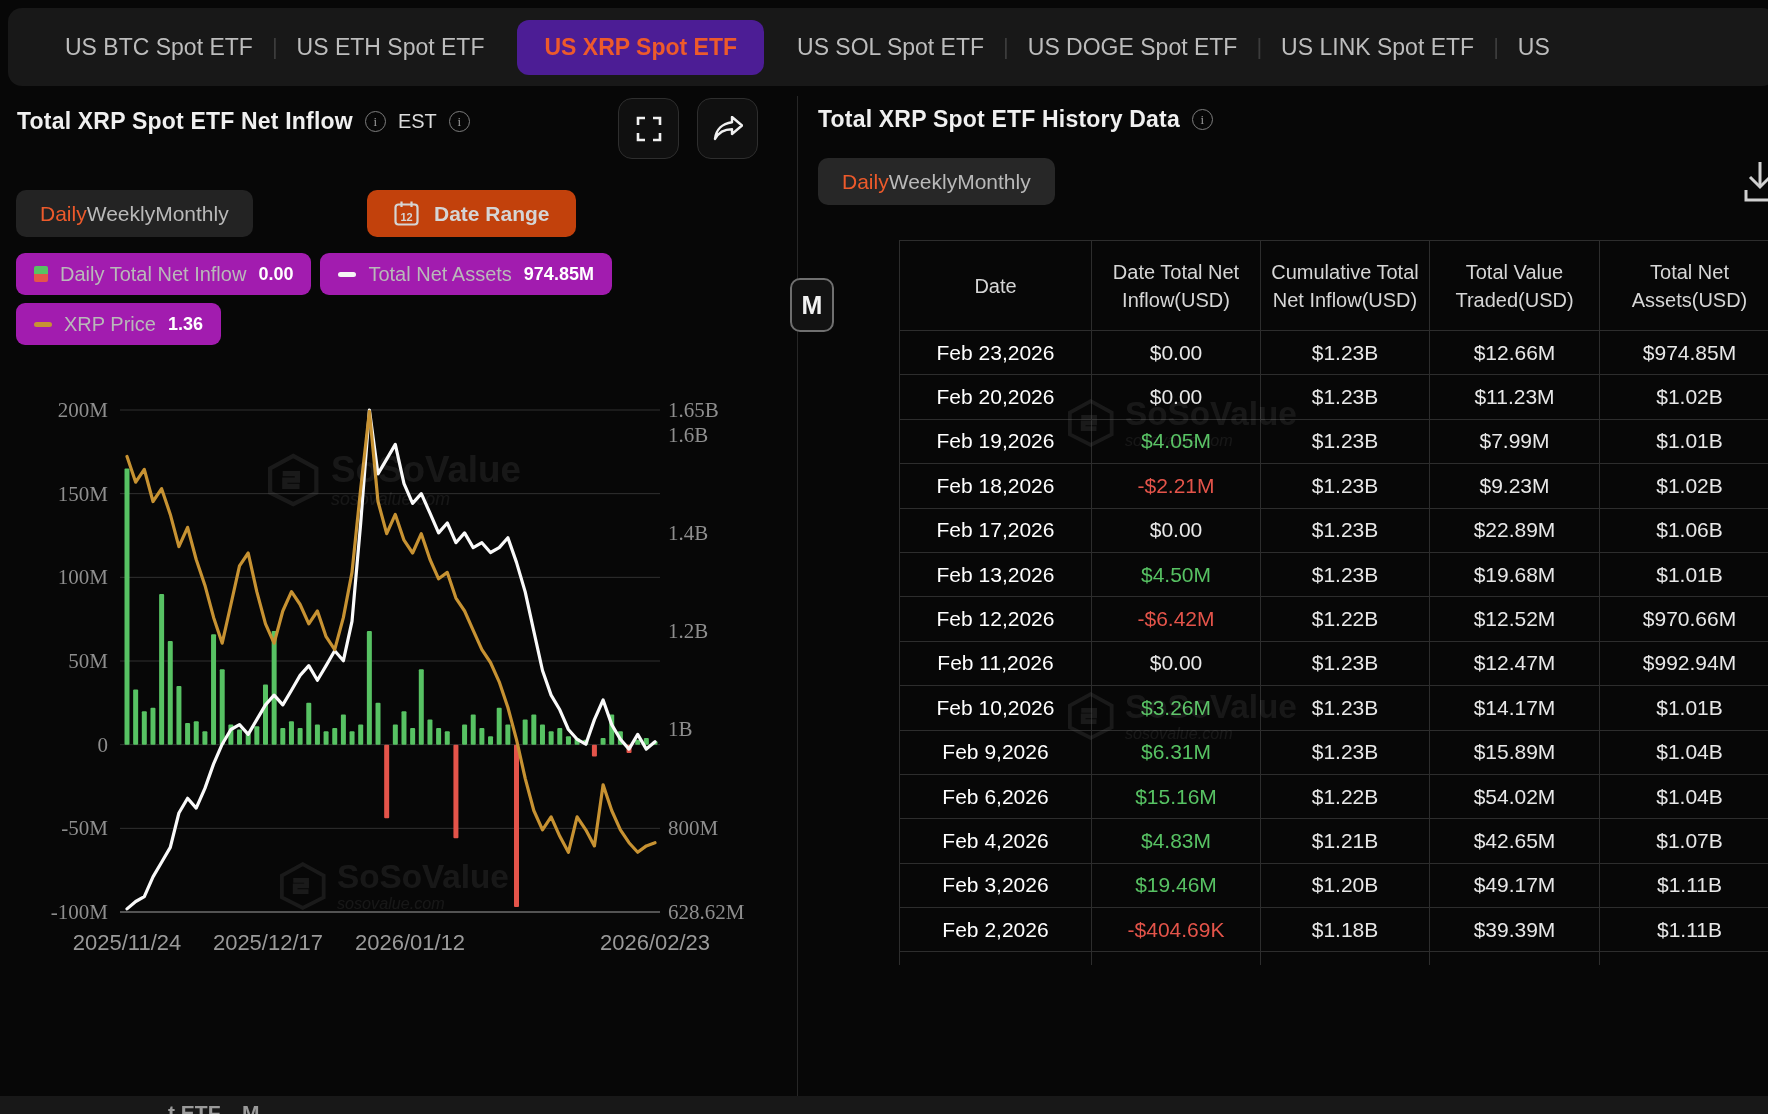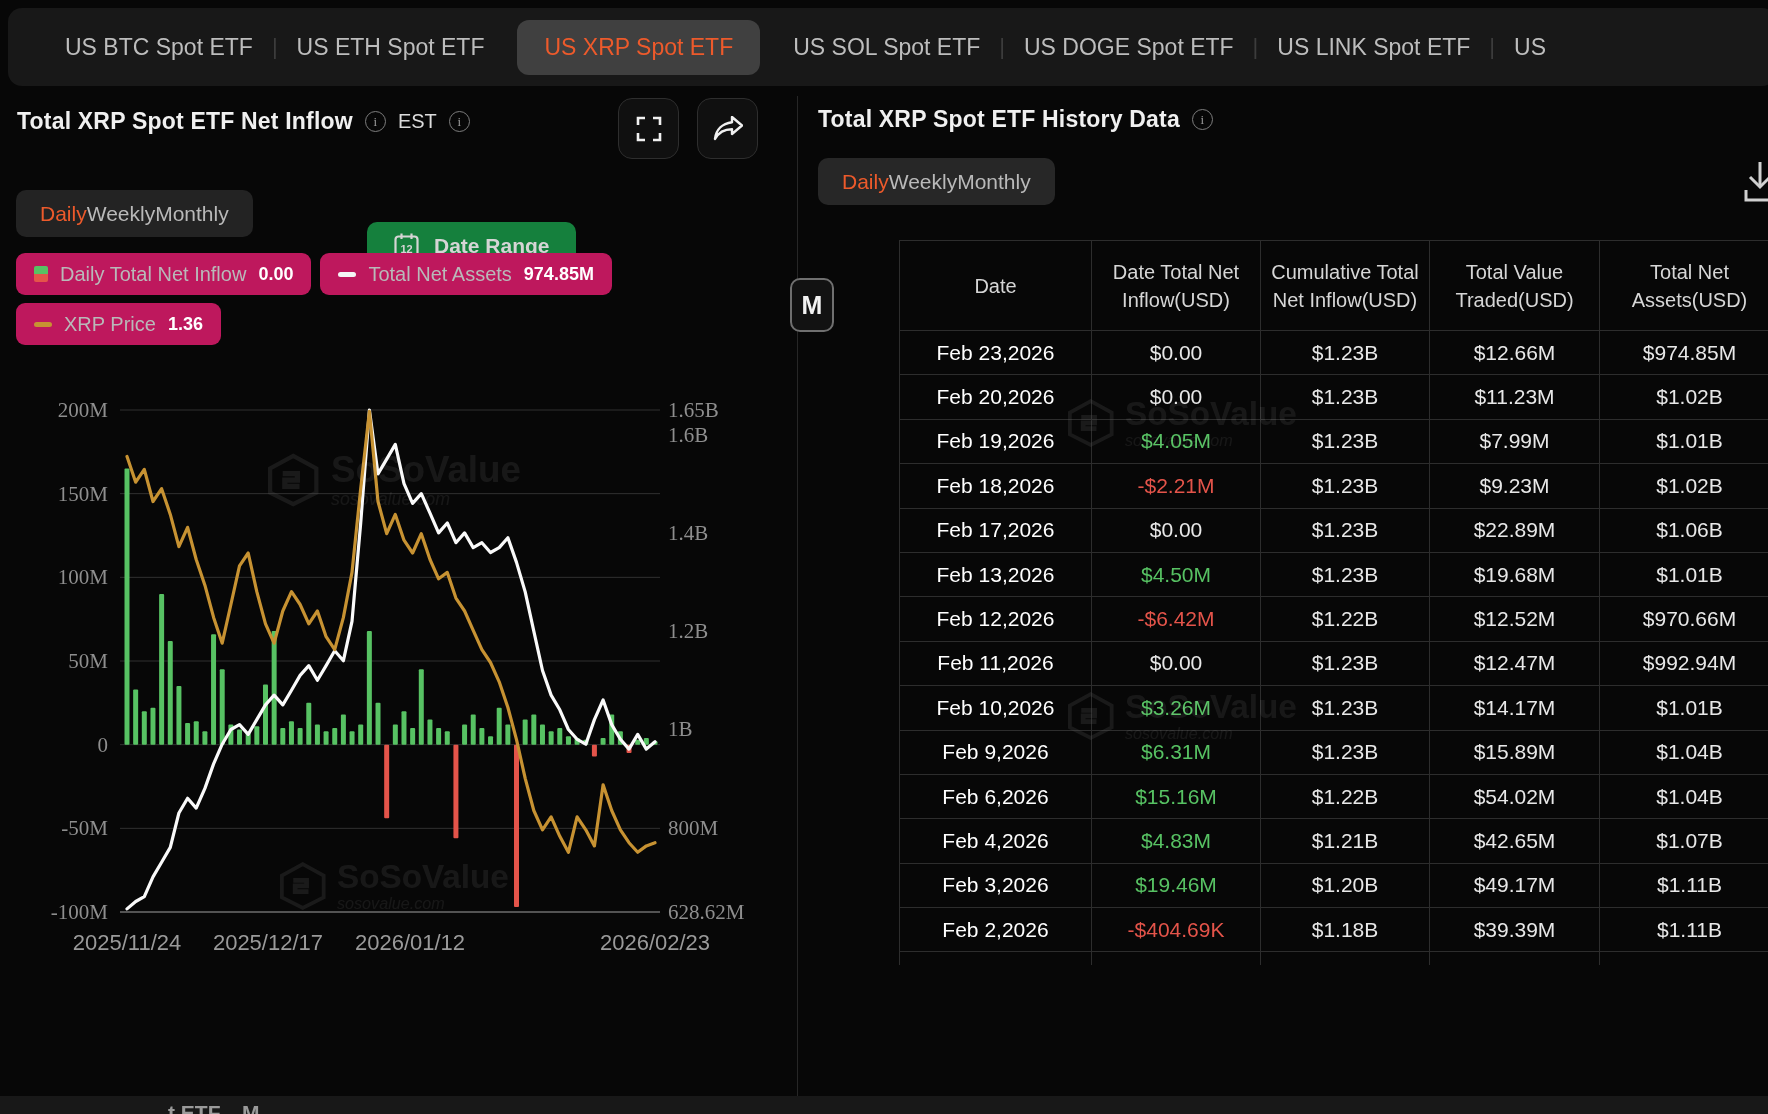--- a/index.html
+++ b/index.html
@@ -3,43 +3,43 @@
 <meta charset="utf-8">
 <style>
   * { margin:0; padding:0; box-sizing:border-box; }
   html,body { width:1768px; height:1114px; overflow:hidden; }
   body { background:#070707; font-family:"Liberation Sans", sans-serif; color:#e6e6e6; position:relative; }
   .abs { position:absolute; }
 
   
   .topbar { position:absolute; left:8px; top:8px; right:-8px; height:78px; background:#181818; border-radius:14px; display:flex; align-items:center; padding-left:38px; white-space:nowrap; overflow:hidden; }
   .toptab { font-size:23px; color:#bdbdbd; padding:14px 10px; margin:0 9px; cursor:pointer; flex:0 0 auto; }
-  .toptab.active { background:#404040; border-radius:12px; color:#ed5a2b; font-weight:normal; padding:14px 27px; margin:0 14px;text-align:right; }
+  .toptab.active { background:#4c1d95; border-radius:12px; color:#ed5a2b; font-weight:bold; padding:14px 27px; margin:0 14px;text-align:right; }
   .topsep { color:#3c3c3c; font-size:22px; flex:0 0 auto; }
 
   
   .left-panel  { position:absolute; left:0; top:86px; width:797px; bottom:18px; }
   .right-panel { position:absolute; left:817px; top:86px; right:0; bottom:18px; }
   .v-divider { position:absolute; left:797px; top:96px; bottom:18px; width:1px; background:#262626; }
 
   .panel-title { font-size:23px; font-weight:bold; color:#f0f0f0; letter-spacing:.2px; }
   .title-row { display:flex; align-items:center; gap:12px; }
   .info-i { display:inline-flex; width:21px; height:21px; border:1.5px solid #7d7d7d; border-radius:50%; color:#9a9a9a; font-size:13px; align-items:center; justify-content:center; font-family:"Liberation Serif",serif; flex:0 0 auto; }
   .est { font-size:20px; color:#dcdcdc; font-weight:normal; }
 
   .iconbtn { position:absolute; width:61px; height:61px; border:1px solid #2e2e2e; background:#101010; border-radius:14px; display:flex; align-items:center; justify-content:center; cursor:pointer; }
 
   .seg { background:#232323; border-radius:10px; height:47px; display:inline-flex; align-items:center; padding:0 24px; }
   .seg span { font-size:21px; color:#b9b9b9; cursor:pointer; }
   .seg span.on { color:#ed5a2b; }
 
-  .daterange { position:absolute; background:#15803d; border-radius:10px; height:47px; display:inline-flex; align-items:center; gap:14px; padding:0 26px; cursor:pointer;margin-top:32px; }
+  .daterange { position:absolute; background:#c2410c; border-radius:10px; height:47px; display:inline-flex; align-items:center; gap:14px; padding:0 26px; cursor:pointer; }
   .daterange b { font-size:21px; color:#d5d5d5; }
 
-  .chip { background:#be185d; border-radius:9px; height:42px; display:inline-flex; align-items:center; gap:12px; padding:0 18px; cursor:pointer; }
+  .chip { background:#a21caf; border-radius:9px; height:42px; display:inline-flex; align-items:center; gap:12px; padding:0 18px; cursor:pointer; }
   .chip .lbl { font-size:20px; color:#b9b9b9; }
   .chip .val { font-size:18px; color:#ffffff; font-weight:bold; }
   .sw-gr { width:14px; height:16px; display:flex; flex-direction:column; border-radius:2px; overflow:hidden; flex:0 0 auto; }
   .sw-gr i { flex:1; } .sw-gr i.g{background:#57c263;} .sw-gr i.r{background:#e4544a;}
   .dash { width:18px; height:5px; border-radius:3px; flex:0 0 auto; }
 
   
   .chart-wrap { position:absolute; left:0; top:264px; width:797px; height:640px; }
   svg text { font-family:"Liberation Serif", serif; }
   svg text.xs { font-family:"Liberation Sans", sans-serif; }

